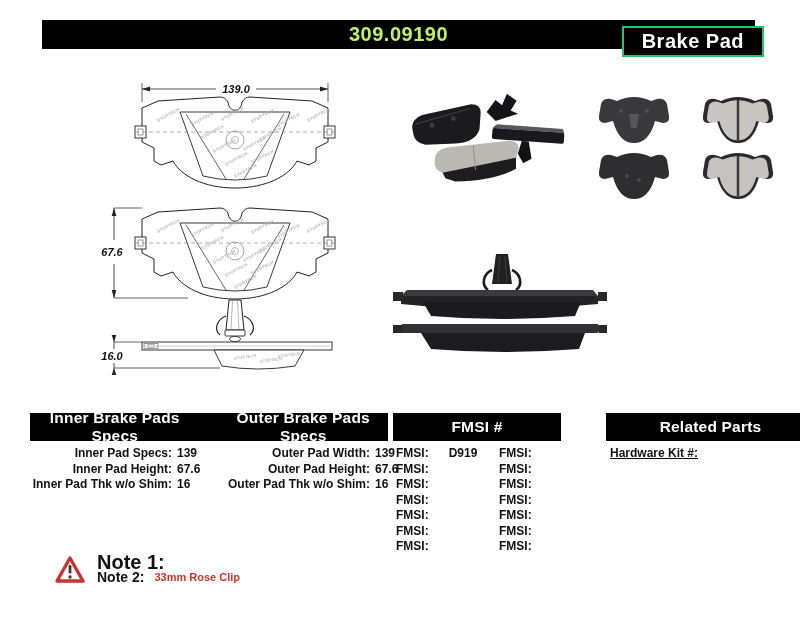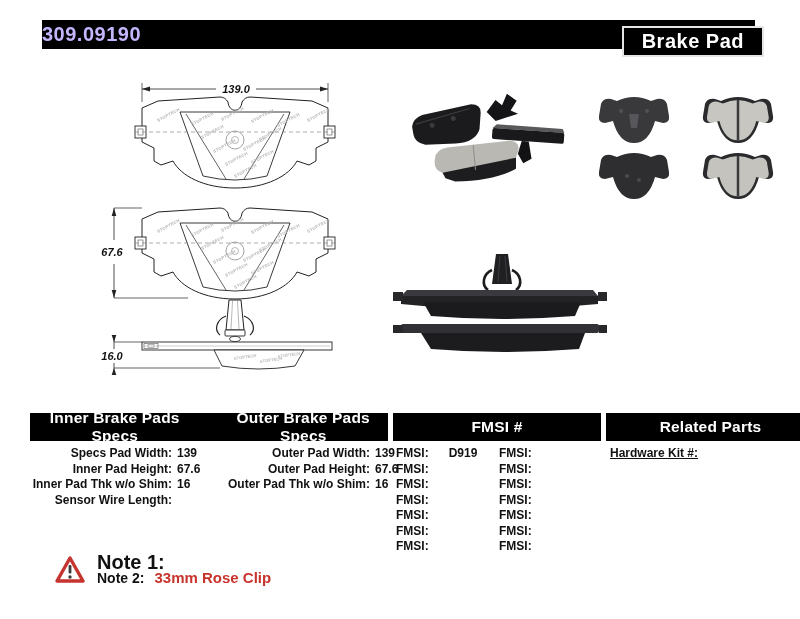--- a/index.html
+++ b/index.html
@@ -4,52 +4,52 @@
 <style>
   html,body{margin:0;padding:0;background:#fff;}
   #page{
     position:relative;width:800px;height:619px;background:#ffffff;overflow:hidden;
     font-family:"Liberation Sans", sans-serif;color:#111;
   }
   .abs{position:absolute;}
 
   
   #header-bar{left:42px;top:20px;width:713px;height:29px;background:#000;}
-  #part-number{color:#c4b5fd;font-size:20px;font-weight:700;line-height:29px;padding-left:0;letter-spacing:.5px;}
+  #part-number{color:#bef264;font-size:20px;font-weight:700;line-height:29px;padding-left:0;letter-spacing:.5px;text-align:center;}
   #brakepad-box{
-    position:absolute;right:-9px;top:6px;height:27px;background:#000;border:2px solid #e5e5e5;
+    position:absolute;right:-9px;top:6px;height:27px;background:#000;border:2px solid #22c55e;
     color:#fff;font-size:20px;font-weight:700;display:flex;align-items:center;padding:0 18px;letter-spacing:.5px;
   }
 
   
   .hbar{height:28px;background:#000;color:#fff;display:flex;align-items:center;justify-content:center;
         font-size:15.5px;font-weight:700;letter-spacing:.2px;}
   #specs-hbar{left:30px;top:413px;width:358px;gap:19px;}
   #specs-hbar span{flex:1;text-align:center;}
-  #fmsi-hbar{left:393px;top:413px;width:208px;}
+  #fmsi-hbar{left:393px;top:413px;width:168px;}
   #related-hbar{left:606px;top:413px;width:209px;}
 
   
   .col{font-size:12px;font-weight:700;line-height:15.5px;white-space:nowrap;}
   .srow{display:flex;}
   .slabel{width:142px;text-align:right;}
   .sval{margin-left:5px;}
   .frow{display:flex;}
   .flabel{}
   .fval{margin-left:8px;padding-left:12px;}
   #inner-col{left:30px;top:446px;}
   #outer-col{left:228px;top:446px;}
   #fmsi-col-left{left:396px;top:446px;}
   #fmsi-col-right{left:499px;top:446px;}
   #related-col{left:610px;top:446px;text-decoration:underline;}
 
   
   #note1{left:97px;top:551px;font-size:20px;font-weight:700;}
   #note2{left:97px;top:569px;font-size:14px;font-weight:700;display:flex;align-items:center;}
-  #note2-text{margin-left:10px;font-size:15px;}
+  #note2-text{margin-left:10px;font-size:11px;}
   #warning{left:55px;top:555px;}
 
   svg text.dim{font-family:"Liberation Sans",sans-serif;font-size:11px;font-weight:700;font-style:italic;fill:#111;}
   svg text.wm{font-family:"Liberation Sans",sans-serif;font-size:4.2px;font-weight:700;fill:#b3b3b3;letter-spacing:.3px;}
   svg text.wmd{font-family:"Liberation Sans",sans-serif;font-size:4.2px;font-weight:700;fill:#b9b9b9;}
 </style>
 </head>
 <body>
 
 <div id="page">
@@ -215,34 +215,30 @@
   </div>
   <div class="abs hbar" id="fmsi-hbar">
     <span>FMSI #</span>
   </div>
   <div class="abs hbar" id="related-hbar">
     <span>Related Parts</span>
   </div>
 
   <div class="abs col" id="inner-col">
     <div class="srow">
-        <span class="slabel">Specs Pad Width:</span>
+        <span class="slabel">Inner Pad Specs:</span>
         <span class="sval">139</span>
       </div>
     <div class="srow">
         <span class="slabel">Inner Pad Height:</span>
         <span class="sval">67.6</span>
       </div>
     <div class="srow">
         <span class="slabel">Inner Pad Thk w/o Shim:</span>
         <span class="sval">16</span>
-      </div>
-    <div class="srow">
-        <span class="slabel">Sensor Wire Length:</span>
-        <span class="sval"></span>
       </div>
   </div>
 
   <div class="abs col" id="outer-col">
     <div class="srow">
         <span class="slabel">Outer Pad Width:</span>
         <span class="sval">139</span>
       </div>
     <div class="srow">
         <span class="slabel">Outer Pad Height:</span>

